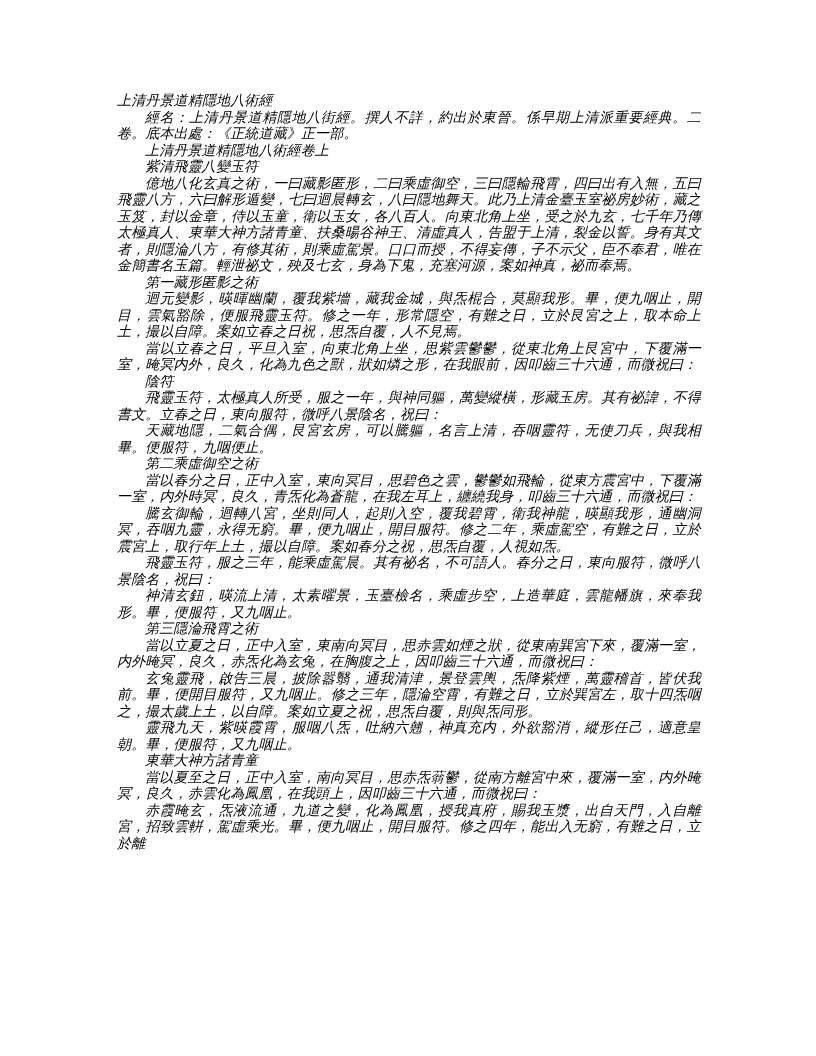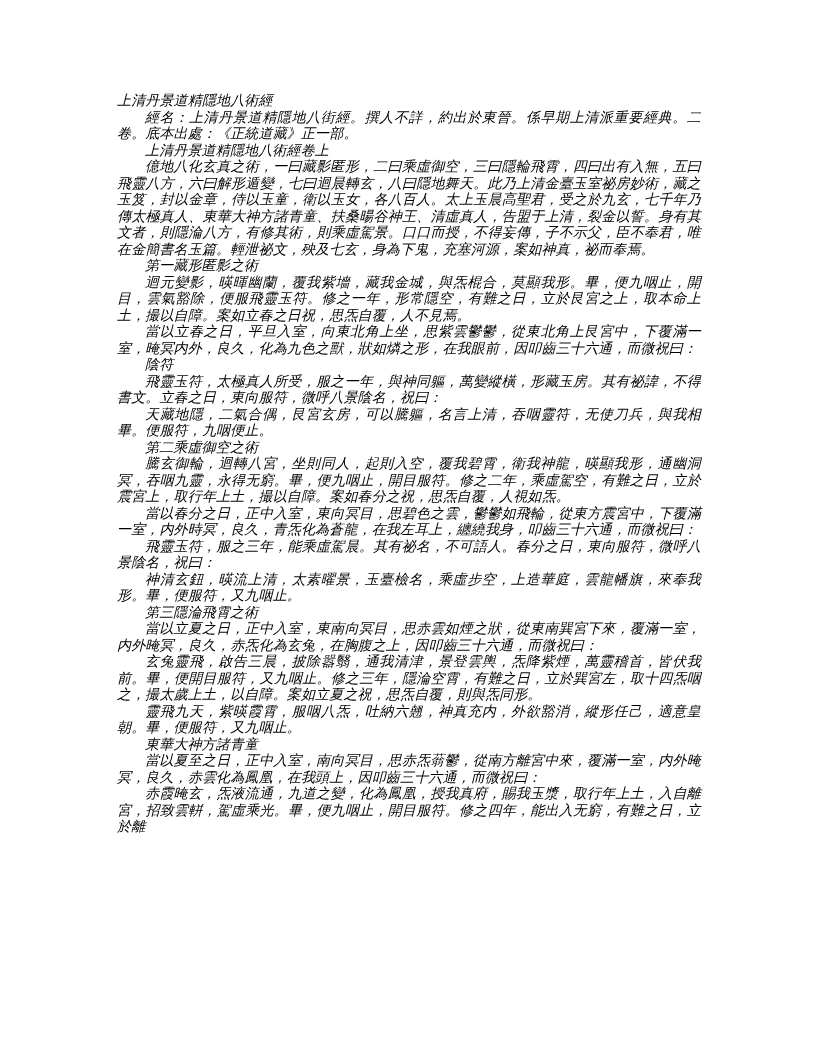--- a/index.html
+++ b/index.html
@@ -54,33 +54,34 @@
   }
 </style>
 </head>
 <body>
 
 <div id="page">
   <div id="text-block">
       <p class="line title-line short">上清丹景道精隱地八術經</p>
       <p class="line para">經名：上清丹景道精隱地八街經。撰人不詳，約出於東晉。係早期上清派重要經典。二卷。底本出處：《正統道藏》正一部。</p>
       <p class="line para short">上清丹景道精隱地八術經卷上</p>
-      <p class="line para">億地八化玄真之術，一曰藏影匿形，二曰乘虛御空，三曰隱輪飛霄，四曰出有入無，五曰飛靈八方，六曰解形遁變，七曰迴晨轉玄，八曰隱地舞天。此乃上清金臺玉室祕房妙術，藏之玉笈，封以金章，侍以玉童，衛以玉女，各八百人。太上玉晨高聖君，受之於九玄，七千年乃傳太極真人、東華大神方諸青童、扶桑暘谷神王、清虛真人，告盟于上清，裂金以誓。身有其文者，則隱淪八方，有修其術，則乘虛駕景。口口而授，不得妄傳，子不示父，臣不奉君，唯在金簡書名玉篇。輕泄祕文，殃及七玄，身為下鬼，充塞河源，案如神真，祕而奉焉。</p>
+      <p class="line para short">紫清飛靈八變玉符</p>
+      <p class="line para">億地八化玄真之術，一曰藏影匿形，二曰乘虛御空，三曰隱輪飛霄，四曰出有入無，五曰飛靈八方，六曰解形遁變，七曰迴晨轉玄，八曰隱地舞天。此乃上清金臺玉室祕房妙術，藏之玉笈，封以金章，侍以玉童，衛以玉女，各八百人。向東北角上坐，受之於九玄，七千年乃傳太極真人、東華大神方諸青童、扶桑暘谷神王、清虛真人，告盟于上清，裂金以誓。身有其文者，則隱淪八方，有修其術，則乘虛駕景。口口而授，不得妄傳，子不示父，臣不奉君，唯在金簡書名玉篇。輕泄祕文，殃及七玄，身為下鬼，充塞河源，案如神真，祕而奉焉。</p>
       <p class="line para short">第一藏形匿影之術</p>
       <p class="line para">迴元變影，暎暉幽蘭，覆我紫墻，藏我金城，與炁棍合，莫顯我形。畢，便九咽止，開目，雲氣豁除，便服飛靈玉符。修之一年，形常隱空，有難之日，立於艮宮之上，取本命上土，撮以自障。案如立春之日祝，思炁自覆，人不見焉。</p>
       <p class="line para">當以立春之日，平旦入室，向東北角上坐，思紫雲鬱鬱，從東北角上艮宮中，下覆滿一室，晻冥内外，良久，化為九色之獸，狀如燐之形，在我眼前，因叩齒三十六通，而微祝曰：</p>
       <p class="line para short">陰符</p>
       <p class="line para">飛靈玉符，太極真人所受，服之一年，與神同軀，萬變縱橫，形藏玉房。其有祕諱，不得書文。立春之日，東向服符，微呼八景陰名，祝曰：</p>
       <p class="line para">天藏地隱，二氣合偶，艮宮玄房，可以騰軀，名言上清，吞咽靈符，无使刀兵，與我相畢。便服符，九咽便止。</p>
       <p class="line para short">第二乘虛御空之術</p>
+      <p class="line para">當以春分之日，正中入室，東向冥目，思碧色之雲，鬱鬱如飛輪，從東方震宮中，下覆滿一室，内外時冥，良久，青炁化為蒼龍，在我左耳上，纏繞我身，叩齒三十六通，而微祝曰：</p>
       <p class="line para">騰玄御輪，迴轉八宮，坐則同人，起則入空，覆我碧霄，衛我神龍，暎顯我形，通幽洞冥，吞咽九靈，永得无窮。畢，便九咽止，開目服符。修之二年，乘虛駕空，有難之日，立於震宮上，取行年上土，撮以自障。案如春分之祝，思炁自覆，人視如炁。</p>
-      <p class="line para">當以春分之日，正中入室，東向冥目，思碧色之雲，鬱鬱如飛輪，從東方震宮中，下覆滿一室，内外時冥，良久，青炁化為蒼龍，在我左耳上，纏繞我身，叩齒三十六通，而微祝曰：</p>
       <p class="line para">飛靈玉符，服之三年，能乘虛駕晨。其有祕名，不可語人。春分之日，東向服符，微呼八景陰名，祝曰：</p>
       <p class="line para">神清玄鈕，暎流上清，太素曜景，玉臺檢名，乘虛步空，上造華庭，雲龍幡旗，來奉我形。畢，便服符，又九咽止。</p>
       <p class="line para short">第三隱淪飛霄之術</p>
       <p class="line para">當以立夏之日，正中入室，東南向冥目，思赤雲如煙之狀，從東南巽宮下來，覆滿一室，内外晻冥，良久，赤炁化為玄兔，在胸腹之上，因叩齒三十六通，而微祝曰：</p>
       <p class="line para">玄兔靈飛，啟告三晨，披除嚣翳，通我清津，景登雲輿，炁降紫煙，萬靈稽首，皆伏我前。畢，便開目服符，又九咽止。修之三年，隱淪空霄，有難之日，立於巽宮左，取十四炁咽之，撮太歲上土，以自障。案如立夏之祝，思炁自覆，則與炁同形。</p>
       <p class="line para">靈飛九天，紫暎霞霄，服咽八炁，吐納六翹，神真充内，外欲豁消，縱形任己，適意皇朝。畢，便服符，又九咽止。</p>
       <p class="line para short">東華大神方諸青童</p>
       <p class="line para">當以夏至之日，正中入室，南向冥目，思赤炁蓊鬱，從南方離宮中來，覆滿一室，内外晻冥，良久，赤雲化為鳳凰，在我頭上，因叩齒三十六通，而微祝曰：</p>
-      <p class="line para">赤霞晻玄，炁液流通，九道之變，化為鳳凰，授我真府，賜我玉漿，取行年上土，入自離宮，招致雲軿，駕虛乘光。畢，便九咽止，開目服符。修之四年，能出入无窮，有難之日，立於離</p>
+      <p class="line para">赤霞晻玄，炁液流通，九道之變，化為鳳凰，授我真府，賜我玉漿，出自天門，入自離宮，招致雲軿，駕虛乘光。畢，便九咽止，開目服符。修之四年，能出入无窮，有難之日，立於離</p>
     </div>
 </div>
 
 </body></html>

